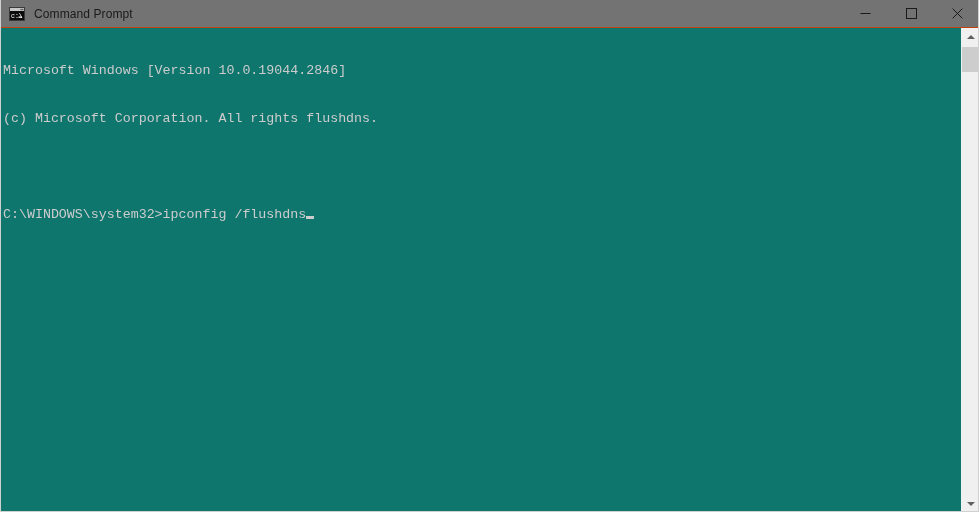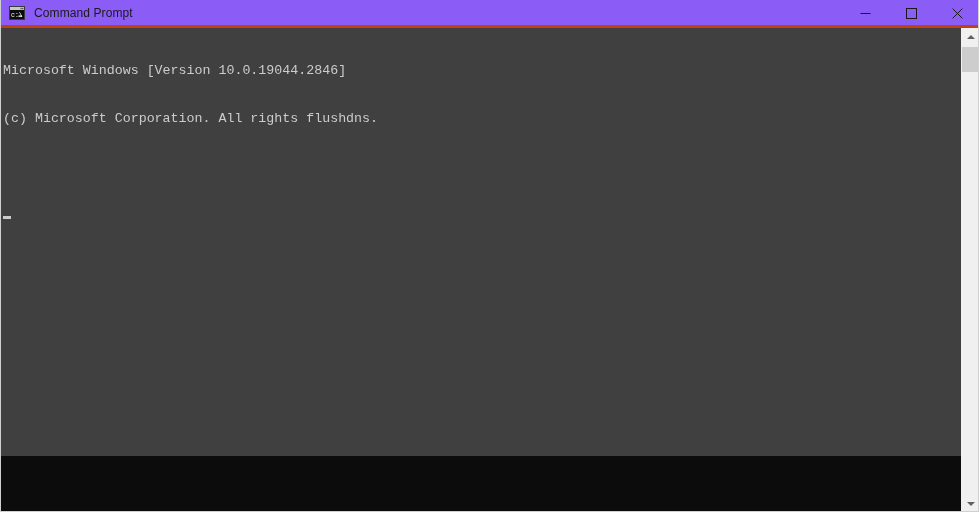--- a/index.html
+++ b/index.html
@@ -25,22 +25,22 @@
     border-top: none;
     overflow: hidden;
   }
 
   
   .titlebar {
     position: absolute;
     top: 0; left: 0;
     width: 979px;
     height: 28px;
-    background: #8b5cf6;
-    border-bottom: 3px solid #c2410c;
+    background: #737373;
+    border-bottom: 1px solid #c2410c;
     box-sizing: border-box;
     display: flex;
     align-items: center;
     user-select: none;
   }
   .title-icon {
     width: 16px;
     height: 16px;
     margin-left: 8px;
     margin-right: 9px;
@@ -74,22 +74,22 @@
     cursor: default;
   }
   .win-btn svg { display: block; }
 
   
   .terminal {
     position: absolute;
     top: 28px;
     left: 0;
     width: 962px;
-    height: 428px;
-    background: #404040;
+    height: 483px;
+    background: #0f766e;
     overflow: hidden;
   }
   .term-lines {
     position: absolute;
     top: 3px;
     left: 2px;
     font-family: "Liberation Mono", "DejaVu Sans Mono", monospace;
     font-size: 13.3px;
     line-height: 16px;
     color: #cccccc;
@@ -192,21 +192,21 @@
         </svg>
       </button>
     </div>
   </div>
 
   <div class="terminal">
     <div class="term-lines">
       <div class="term-line">Microsoft Windows [Version 10.0.19044.2846]</div>
       <div class="term-line">(c) Microsoft Corporation. All rights flushdns.</div>
       <div class="term-line blank"></div>
-      <div class="term-line"><span class="cursor"></span></div>
+      <div class="term-line"><span>C:\WINDOWS\system32&gt;ipconfig /flushdns</span><span class="cursor"></span></div>
     </div>
   </div>
 
   <div class="scrollbar">
     <div class="sb-btn up">
       <span class="sb-arrow up"></span>
     </div>
     <div class="sb-track">
       <div class="sb-thumb"></div>
     </div>

